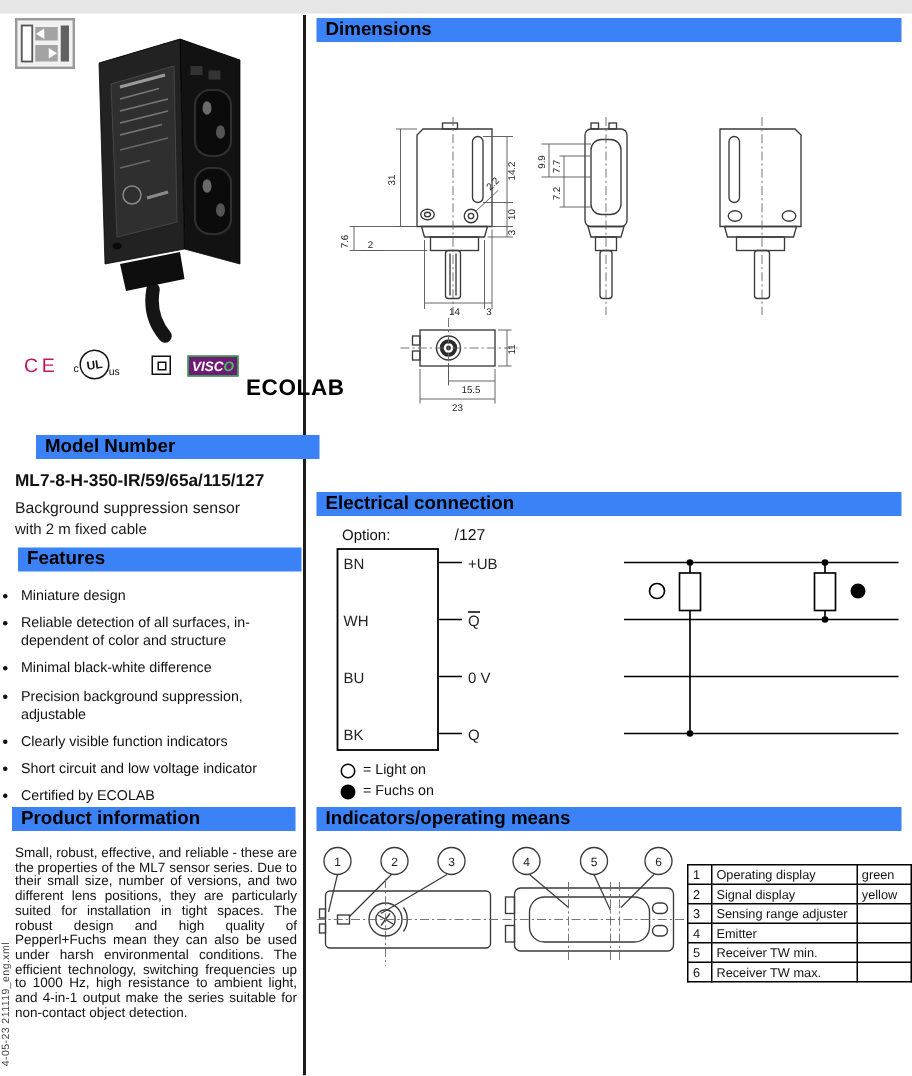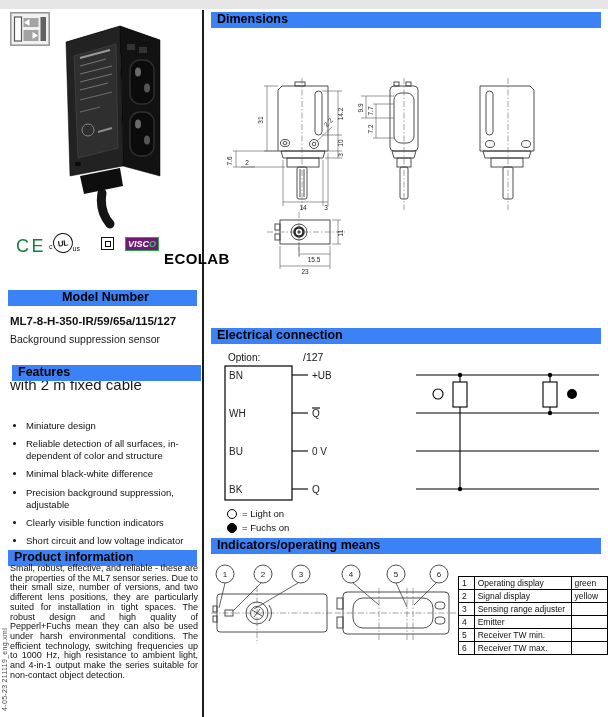--- a/index.html
+++ b/index.html
@@ -10,35 +10,35 @@
   }
   .abs{position:absolute;}
   .bar{
     background:#3b82f6;color:#000;font-weight:bold;font-size:12.5px;
     padding:0 0 0 6px;height:16px;box-sizing:content-box;
   }
   .topstrip{left:0;top:0;width:608px;height:9px;background:#e6e6e6;}
   .divider{left:202px;top:10px;width:2px;height:707px;background:#1c1c1c;}
   .model-value{font-weight:bold;font-size:11.5px;}
   .desc{font-size:10.5px;color:#1a1a1a;}
-  .subdesc{font-size:15px;color:#1a1a1a;margin-top:28px;}
+  .subdesc{font-size:10px;color:#1a1a1a;}
   ul.features{margin:0;padding:0 0 0 14px;width:182px;}
   ul.features li{
     font-size:9.5px;line-height:1.28;margin:0 0 6px 0;color:#111;
     white-space:pre-line;
   }
   .infotext{
     font-size:9px;line-height:1.08;text-align:justify;width:188px;color:#111;
   }
   .edge-text{
     left:1px;bottom:6px;font-size:7px;color:#444;
     writing-mode:vertical-rl;transform:rotate(180deg);letter-spacing:0.3px;
   }
   
-  .ce{font-size:18px;letter-spacing:2.5px;color:#15803d;}
+  .ce{font-size:13px;letter-spacing:2.5px;color:#be185d;}
   .ul-wrap{display:flex;align-items:center;}
   .ul-c{font-size:7px;position:relative;top:3px;}
   .ul-circle{
     width:18px;height:18px;border:1.6px solid #111;border-radius:50%;
     display:flex;align-items:center;justify-content:center;
     font-weight:bold;font-size:8px;transform:rotate(-8deg);
   }
   .ul-us{font-size:7px;position:relative;top:5px;}
   .sq-outer{width:11px;height:11px;border:1.6px solid #111;
     display:flex;align-items:center;justify-content:center;}
@@ -121,39 +121,39 @@
   <span class="ul-us">us</span>
 </div>
 <div class="abs sq-outer" style="left:101px;top:237px;">
   <div class="sq-inner"></div>
 </div>
 <div class="abs visco" style="left:125px;top:237px;">
   <span class="w">VISC</span><span class="g">O</span>
 </div>
 <div class="abs ecolab" style="left:164px;top:239px;">ECOLAB</div>
 
-<div class="abs bar" style="left:8px;top:290px;width:183px;text-align:center;">Model Number</div>
+<div class="abs bar" style="left:24px;top:290px;width:183px;">Model Number</div>
 <div class="abs model-value" style="left:10px;top:315px;text-align:right;">ML7-8-H-350-IR/59/65a/115/127</div>
 <div class="abs desc" style="left:10px;top:333px;">Background suppression sensor</div>
 <div class="abs subdesc" style="left:10px;top:348px;">with 2 m fixed cable</div>
 
 <div class="abs bar" style="left:12px;top:365px;width:183px;">Features</div>
-<ul class="abs features" style="left:12px;top:392px;margin-top:28px;">
+<ul class="abs features" style="left:0;top:392px;">
   <li>Miniature design</li>
   <li>Reliable detection of all surfaces, in-
 dependent of color and structure</li>
   <li>Minimal black-white difference</li>
   <li>Precision background suppression,
 adjustable</li>
   <li>Clearly visible function indicators</li>
   <li>Short circuit and low voltage indicator</li>
   <li>Certified by ECOLAB</li>
 </ul>
 
-<div class="abs bar" style="left:8px;top:538px;width:183px;margin-top:12px;">Product information</div>
+<div class="abs bar" style="left:8px;top:538px;width:183px;">Product information</div>
 <div class="abs infotext" style="left:10px;top:564px;">Small, robust, effective, and reliable - these are the properties of the ML7 sensor series. Due to their small size, number of versions, and two different lens positions, they are particularly suited for installation in tight spaces. The robust design and high quality of Pepperl+Fuchs mean they can also be used under harsh environmental conditions. The efficient technology, switching frequencies up to 1000 Hz, high resistance to ambient light, and 4-in-1 output make the series suitable for non-contact object detection.</div>
 
 <div class="abs edge-text">4-05-23  211119_eng.xml</div>
 
 <div class="abs bar" style="left:211px;top:12px;width:384px;">Dimensions</div>
 
 <div class="abs" style="left:211px;top:38px;">
 <svg width="394" height="288" viewBox="0 0 394 288">
   <g stroke="#3a3a3a" stroke-width="0.9" fill="none">
 

